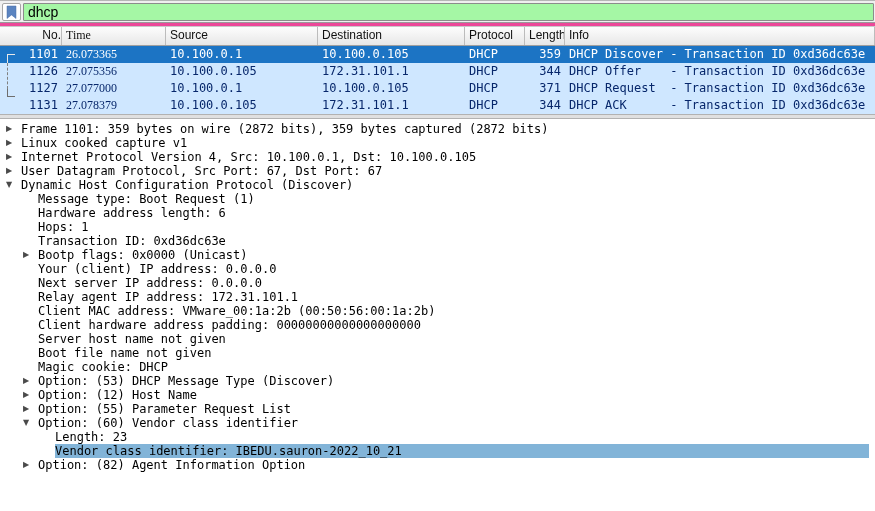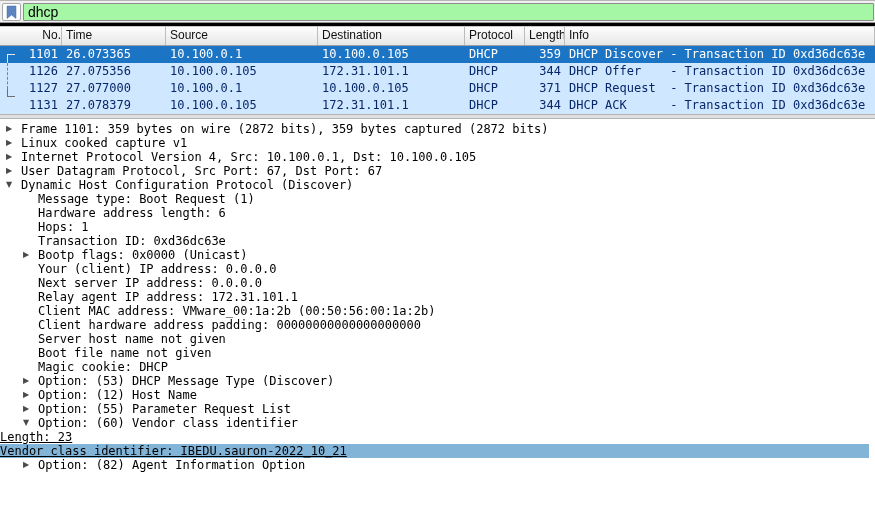--- a/index.html
+++ b/index.html
@@ -1,18 +1,18 @@
 <!DOCTYPE html>
 <html style="--filter-valid-bg: #a5f7a5; --selected-row-bg: #1c74c4; --packet-row-bg: #cfe7ff; --packet-row-fg: #07276b; --detail-highlight-bg: #82b4d8;"><head>
 <meta charset="utf-8">
 <style>
   html,body{margin:0;padding:0;background:#fff;}
   .app{
     width:875px;height:511px;position:relative;overflow:hidden;
-    background:#000000;border-top:1px solid #b6b6b6;box-sizing:border-box;
+    background:#ec4899;border-top:1px solid #b6b6b6;box-sizing:border-box;
     display:flex;flex-direction:column;
     font-family:"Liberation Sans","DejaVu Sans",sans-serif;
   }
   
   .filter-bar{
     height:22px;flex:0 0 22px;display:flex;align-items:center;
     padding:1px 1px 1px 2px;background:#f0f0f0;border-bottom:1px solid #9a9a9a;
     box-sizing:border-box;
   }
   .bookmark-btn{
@@ -41,21 +41,21 @@
   .pbody{position:relative;flex:0 0 68px;height:68px;overflow:hidden;background:#fff;}
   .prow{
     height:17px;display:flex;background:var(--packet-row-bg,#cfe7ff);
     color:var(--packet-row-fg,#07276b);
     font-family:"DejaVu Sans Mono","Liberation Mono",monospace;
     font-size:12px;line-height:17px;cursor:default;
   }
   .prow.sel{background:var(--selected-row-bg,#1c74c4);color:#ffffff;}
   .pcell{box-sizing:border-box;padding:0 4px;overflow:hidden;white-space:pre;}
   .c0{width:62px;text-align:right;}
-  .c1{width:104px;}
+  .c1{width:104px;font-family:Liberation Serif, serif;}
   .c2{width:152px;}
   .c3{width:147px;}
   .c4{width:60px;}
   .c5{width:40px;text-align:right;}
   .c6{flex:1;}
   
   .rel{position:absolute;left:0;top:0;width:20px;height:68px;pointer-events:none;}
   .rel .h1{position:absolute;left:7px;top:8px;width:8px;height:1px;background:#e8e8e8;}
   .rel .v1{position:absolute;left:7px;top:8px;width:1px;height:9px;background:#e8e8e8;}
   .rel .vd{position:absolute;left:7px;top:17px;height:26px;width:0;border-left:1px dashed #808080;}
@@ -69,21 +69,21 @@
   }
   
   .details{
     flex:1;background:#ffffff;padding-top:3px;overflow:hidden;
     font-family:"DejaVu Sans Mono","Liberation Mono",monospace;
     font-size:12px;color:#000;
   }
   .drow{height:14px;line-height:14px;position:relative;white-space:pre;cursor:default;}
   .lvl0{padding-left:21px;}
   .lvl1{padding-left:38px;}
-  .lvl2{text-decoration:underline;}
+  .lvl2{padding-left:55px;}
   .drow.hl{
     background:var(--detail-highlight-bg,#82b4d8);
     background-clip:content-box;margin-right:6px;
   }
   .exp{
     position:absolute;top:0;width:12px;height:14px;line-height:14px;
     font-family:"DejaVu Sans",sans-serif;font-size:8px;color:#4a4a4a;
     text-align:center;cursor:pointer;
   }
   .lvl0 > .exp{left:3px;}

